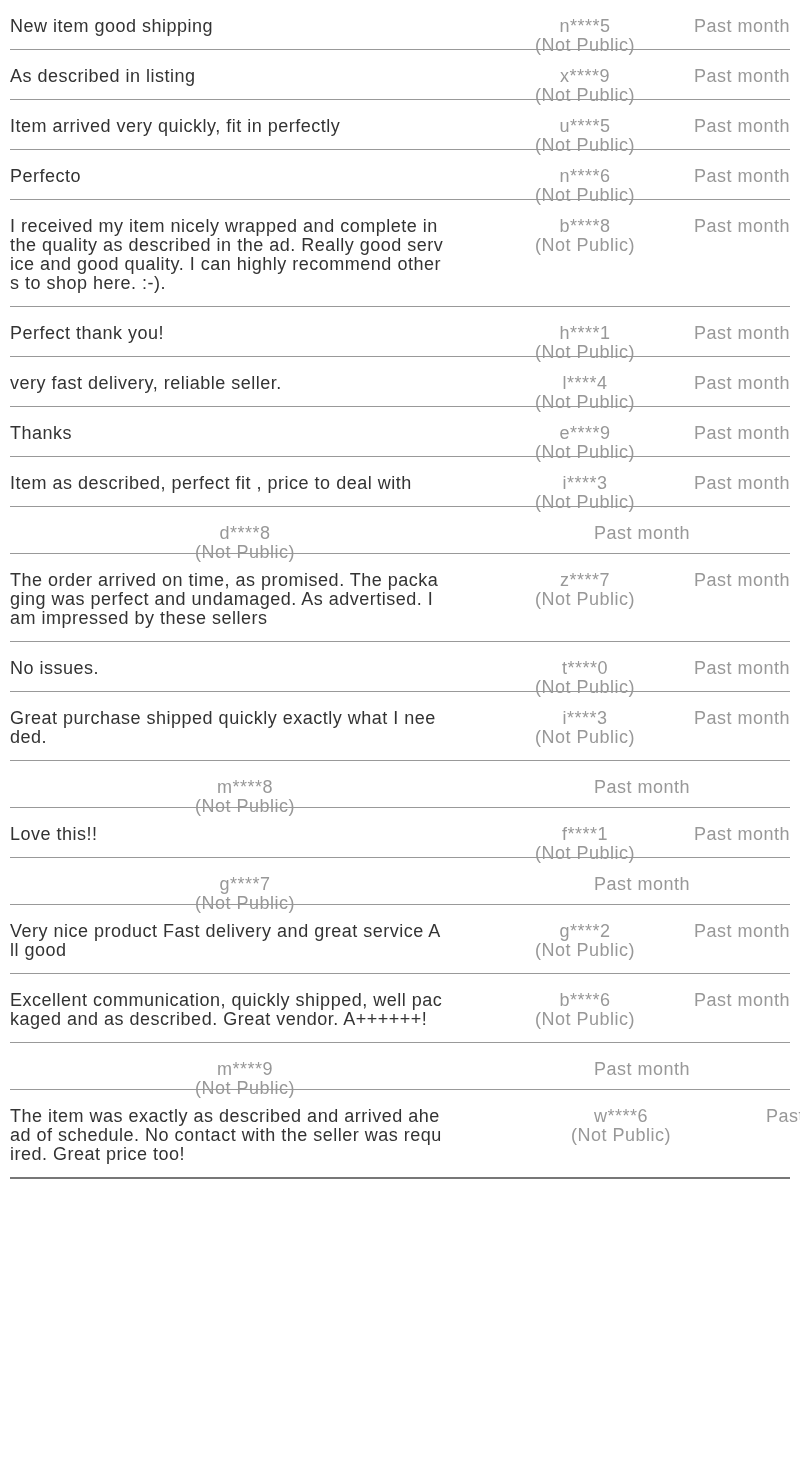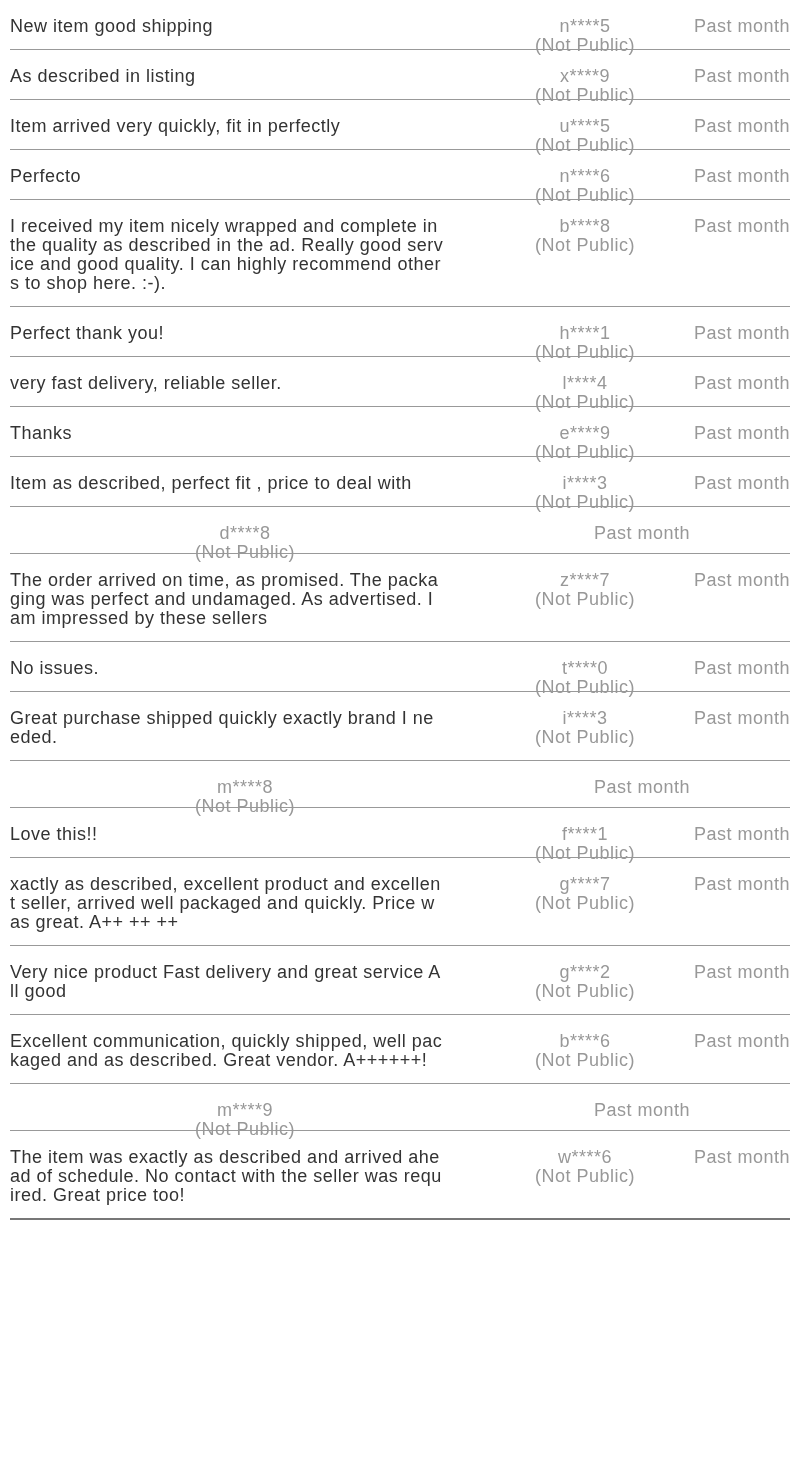--- a/index.html
+++ b/index.html
@@ -31,20 +31,21 @@
   }
   .th.when-col { padding-left: 13px; }
 
   .row {
     display: grid;
     grid-template-columns: 440px 240px 100px;
     border-bottom: 1px solid var(--border, #999);
   }
   .row:last-child {
     border-bottom: 2px solid var(--border-strong, #777);
+    gap: 36px;
   }
 
   .cell {
     font-size: 18px;
     line-height: 19px;
     letter-spacing: 0.5px;
     padding-top: 17px;
   }
   .feedback-cell {
     color: var(--text, #333);
@@ -174,21 +175,21 @@
   <div class="row">
     <div class="cell feedback-cell">No issues.</div>
     <div class="cell buyer-cell">
       <span class="buyer-id">t****0</span>
       <span class="not-public">(Not Public)</span>
     </div>
     <div class="cell when-cell">Past month</div>
   </div>
 
   <div class="row">
-    <div class="cell feedback-cell">Great purchase shipped quickly exactly brand I needed.</div>
+    <div class="cell feedback-cell">Great purchase shipped quickly exactly what I needed.</div>
     <div class="cell buyer-cell">
       <span class="buyer-id">i****3</span>
       <span class="not-public">(Not Public)</span>
     </div>
     <div class="cell when-cell">Past month</div>
   </div>
 
   <div class="row">
     <div class="cell buyer-cell">
       <span class="buyer-id">m****8</span>
@@ -200,21 +201,20 @@
   <div class="row">
     <div class="cell feedback-cell">Love this!!</div>
     <div class="cell buyer-cell">
       <span class="buyer-id">f****1</span>
       <span class="not-public">(Not Public)</span>
     </div>
     <div class="cell when-cell">Past month</div>
   </div>
 
   <div class="row">
-    <div class="cell feedback-cell">xactly as described, excellent product and excellent seller, arrived well packaged and quickly. Price was great. A++ ++ ++</div>
     <div class="cell buyer-cell">
       <span class="buyer-id">g****7</span>
       <span class="not-public">(Not Public)</span>
     </div>
     <div class="cell when-cell">Past month</div>
   </div>
 
   <div class="row">
     <div class="cell feedback-cell">Very nice product Fast delivery and great service All good</div>
     <div class="cell buyer-cell">

